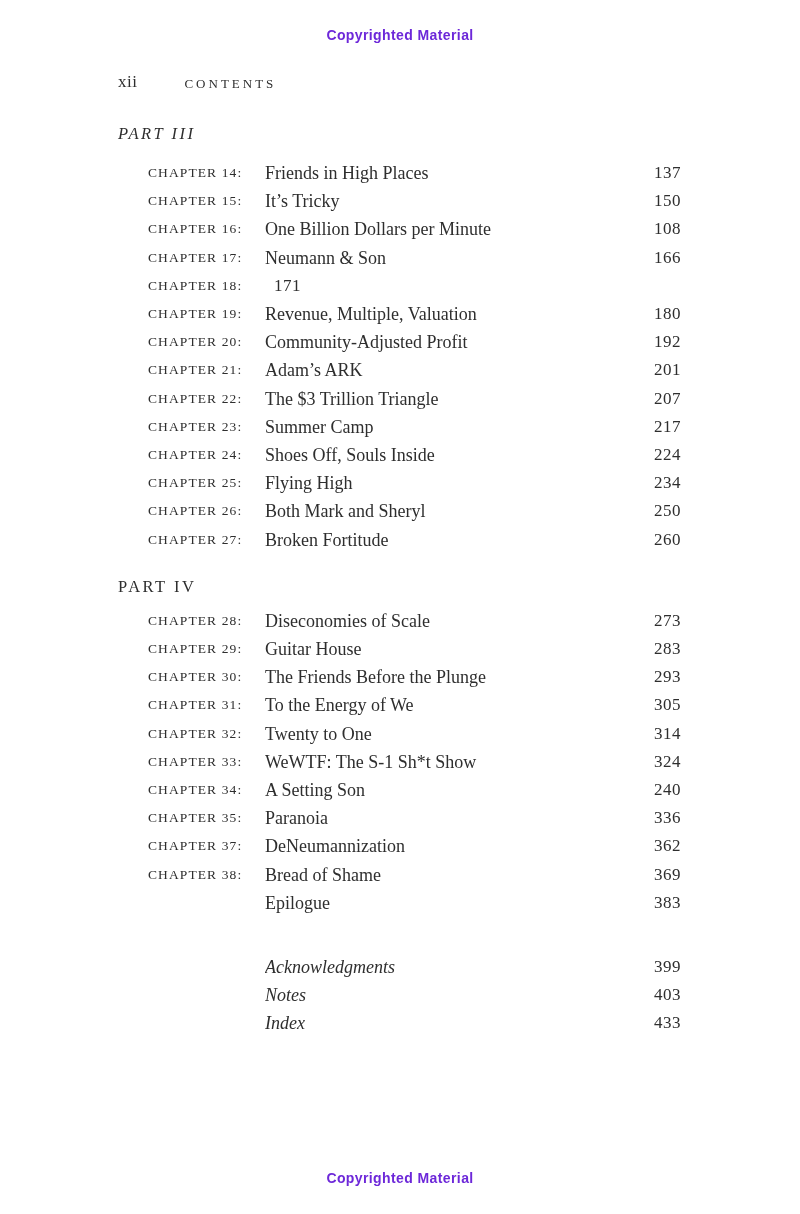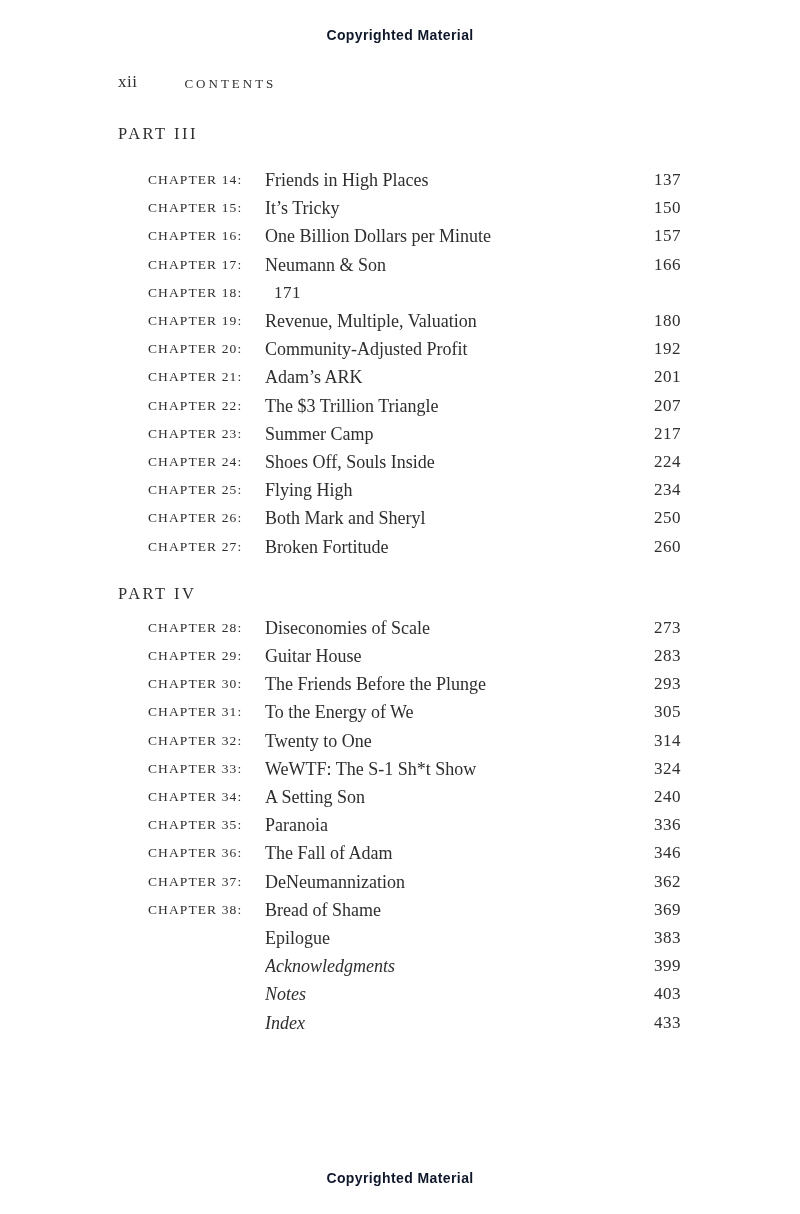--- a/index.html
+++ b/index.html
@@ -12,21 +12,21 @@
     color: #2e2e2e;
     font-family: "Liberation Serif", "DejaVu Serif", serif;
   }
   .watermark {
     width: 100%;
     text-align: center;
     font-family: "Liberation Sans", "DejaVu Sans", sans-serif;
     font-size: 14px;
     font-weight: 700;
     letter-spacing: 0.4px;
-    color: #0f172a;
+    color: #6d28d9;
   }
   .watermark-top { padding-top: 27px; }
   .watermark-bottom { position: absolute; bottom: 28px; left: 0; }
 
   .page-header {
     margin: 29px 0 12px 118px;
     display: flex;
     align-items: flex-end;
   }
   .folio { font-size: 17px; letter-spacing: 0.5px; }
@@ -36,21 +36,21 @@
     letter-spacing: 3px;
     font-variant: small-caps;
   }
 
   .toc { margin-left: 118px; width: 563px; }
   .part-heading {
     font-size: 16.5px;
     letter-spacing: 2.5px;
     line-height: 34px;
   }
-  .part3-heading { margin-top: 25px; margin-bottom: 15px; }
+  .part3-heading { margin-top: 25px; margin-bottom: 8px; font-style: italic; }
   .part4-heading { margin-top: 16px; margin-bottom: 3px; }
 
   .rows { }
   .toc-row {
     display: flex;
     align-items: flex-end;
     margin-left: 30px;
     width: 533px;
     line-height: 28.2px;
   }
@@ -67,21 +67,21 @@
     white-space: nowrap;
     overflow: hidden;
   }
   .chapter-page {
     flex: none;
     font-size: 17px;
     letter-spacing: 0.5px;
     text-align: right;
     min-width: 36px;
   }
-  .back-matter { }
+  .back-matter { margin-top: 36px; }
   .back-matter .chapter-title { font-style: italic; }
 </style>
 </head>
 <body>
 
 <div class="page">
 
   <div class="watermark watermark-top">Copyrighted Material</div>
 
   <div class="page-header">
@@ -101,21 +101,21 @@
 
   <div class="toc-row">
     <span class="chapter-label">CHAPTER 15:</span>
     <span class="chapter-title">It’s Tricky</span>
     <span class="chapter-page">150</span>
   </div>
 
   <div class="toc-row">
     <span class="chapter-label">CHAPTER 16:</span>
     <span class="chapter-title">One Billion Dollars per Minute</span>
-    <span class="chapter-page">157</span>
+    <span class="chapter-page">108</span>
   </div>
 
   <div class="toc-row">
     <span class="chapter-label">CHAPTER 17:</span>
     <span class="chapter-title">Neumann &amp; Son</span>
     <span class="chapter-page">166</span>
   </div>
 
   <div class="toc-row">
     <span class="chapter-label">CHAPTER 18:</span>
@@ -220,25 +220,20 @@
     <span class="chapter-title">A Setting Son</span>
     <span class="chapter-page">240</span>
   </div>
 
   <div class="toc-row">
     <span class="chapter-label">CHAPTER 35:</span>
     <span class="chapter-title">Paranoia</span>
     <span class="chapter-page">336</span>
   </div>
 
-  <div class="toc-row">
-    <span class="chapter-label">CHAPTER 36:</span>
-    <span class="chapter-title">The Fall of Adam</span>
-    <span class="chapter-page">346</span>
-  </div>
 
   <div class="toc-row">
     <span class="chapter-label">CHAPTER 37:</span>
     <span class="chapter-title">DeNeumannization</span>
     <span class="chapter-page">362</span>
   </div>
 
   <div class="toc-row">
     <span class="chapter-label">CHAPTER 38:</span>
     <span class="chapter-title">Bread of Shame</span>

